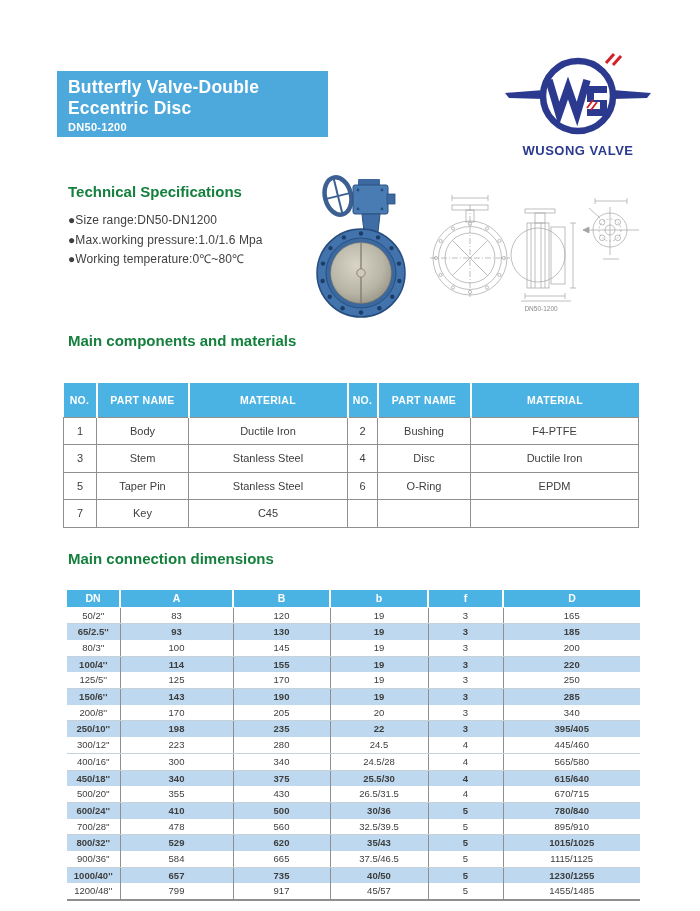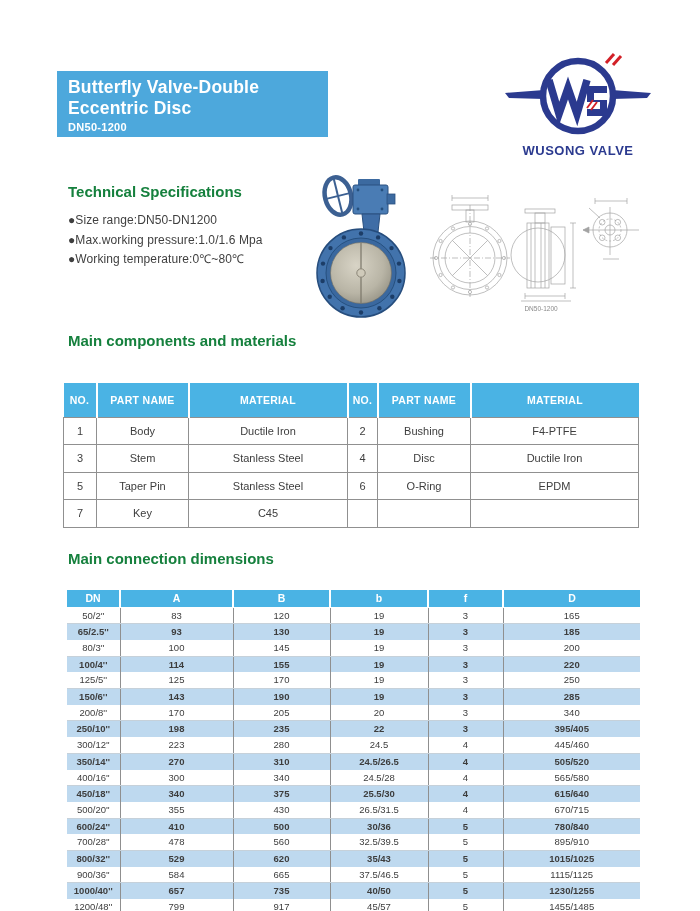--- a/index.html
+++ b/index.html
@@ -342,28 +342,20 @@
           <td>395/405</td>
         </tr>
         <tr>
           <td>300/12''</td>
           <td>223</td>
           <td>280</td>
           <td>24.5</td>
           <td>4</td>
           <td>445/460</td>
         </tr>
-        <tr class="alt">
-          <td>350/14''</td>
-          <td>270</td>
-          <td>310</td>
-          <td>24.5/26.5</td>
-          <td>4</td>
-          <td>505/520</td>
-        </tr>
         <tr>
           <td>400/16''</td>
           <td>300</td>
           <td>340</td>
           <td>24.5/28</td>
           <td>4</td>
           <td>565/580</td>
         </tr>
         <tr class="alt">
           <td>450/18''</td>

